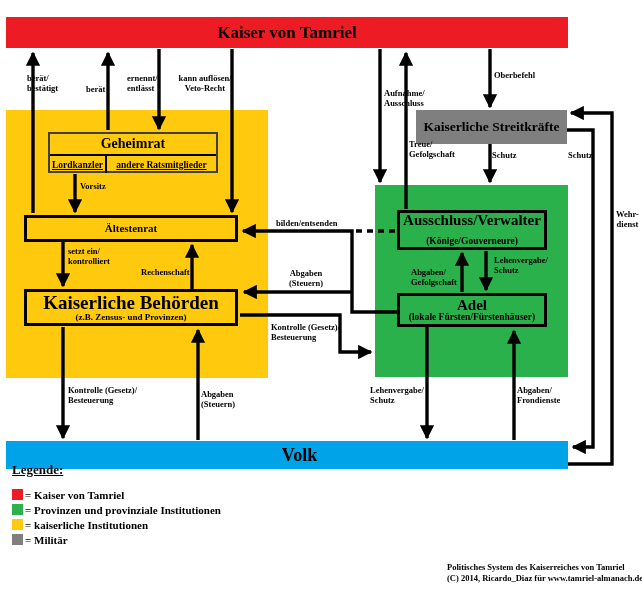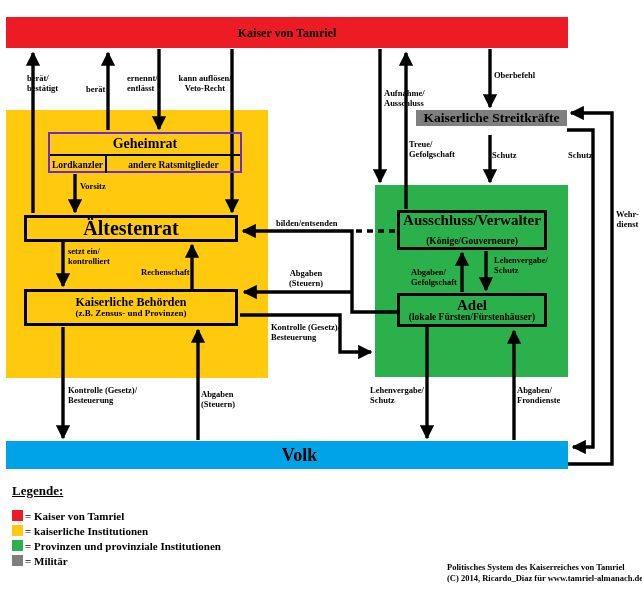--- a/index.html
+++ b/index.html
@@ -19,61 +19,61 @@
   }
   .node .sub{font-weight:bold;}
   .edge-label{
     position:absolute;font-weight:bold;font-size:8.5px;line-height:1.22;
     white-space:pre-line;z-index:30;
   }
   .center{text-align:center;}
   svg.wires{position:absolute;left:0;top:0;z-index:20;pointer-events:none;}
   
   #geheimrat{
-    position:absolute;left:48px;top:132px;width:194px;height:41px;
-    border:2px solid #6d28d9;box-sizing:border-box;z-index:25;
+    position:absolute;left:48px;top:132px;width:170px;height:41px;
+    border:2px solid #404040;box-sizing:border-box;z-index:25;
   }
   #geheimrat .gr-title{
     height:20px;border-bottom:2px solid #000;display:flex;align-items:center;justify-content:center;
     font-weight:bold;font-size:14px;
   }
   #geheimrat .gr-row{display:flex;height:17px;}
   #geheimrat .gr-cell{
     display:flex;align-items:center;justify-content:center;
-    font-weight:bold;font-size:9.5px;box-sizing:border-box;
+    font-weight:bold;font-size:9.5px;box-sizing:border-box;text-decoration:underline;
   }
   #geheimrat .gr-cell.first{width:57px;border-right:2px solid #000;}
   #geheimrat .gr-cell.rest{flex:1;}
   
-  #legend{position:absolute;left:12px;top:483px;z-index:30;}
+  #legend{position:absolute;left:12px;top:462px;z-index:30;}
   #legend .lg-head{font-weight:bold;font-size:13px;text-decoration:underline;}
   #legend .lg-items{margin-top:9px;}
   #legend .lg-row{display:flex;align-items:center;height:15px;}
   #legend .lg-sw{width:11px;height:11px;margin-right:2px;flex:none;}
   #legend .lg-txt{font-weight:bold;font-size:11px;white-space:nowrap;}
   #credit{
     position:absolute;left:447px;top:562px;font-weight:bold;font-size:8.5px;
     line-height:1.3;z-index:30;white-space:nowrap;
   }
   .z10{z-index:10;} .z25{z-index:25;}
 </style>
 </head>
 <body>
 
 <div id="canvas">
 
   <div class="panel z10" style="left: 6px; top: 17px; width: 562px; height: 31px; background: rgb(237, 28, 36);">
-    <div class="barlabel" style="font-size:12px;">Kaiser von Tamriel</div>
+    <div class="barlabel" style="font-size:17px;">Kaiser von Tamriel</div>
   </div>
 
   <div class="panel z10" style="left: 6px; top: 110px; width: 262px; height: 268px; background: rgb(255, 201, 14);"></div>
 
   <div class="panel z10" style="left: 375px; top: 185px; width: 193px; height: 192px; background: rgb(43, 177, 76);"></div>
 
-  <div class="panel z25" style="left: 416px; top: 110px; width: 151px; height: 16px; background: rgb(127, 127, 127);">
+  <div class="panel z25" style="left: 416px; top: 110px; width: 151px; height: 34px; background: rgb(127, 127, 127);">
     <div class="barlabel" style="font-size:13.5px;">Kaiserliche Streitkräfte</div>
   </div>
 
   <div class="panel z10" style="left: 6px; top: 441px; width: 562px; height: 28px; background: rgb(0, 162, 232);">
     <div class="barlabel" style="font-size:18px;padding-left:25px;">Volk</div>
   </div>
 
   <svg class="wires" width="642" height="599" viewBox="0 0 642 599">
     <defs>
       <marker id="ah" viewBox="0 0 10 10" refX="9" refY="5" markerWidth="4.2" markerHeight="4.2" orient="auto" markerUnits="strokeWidth">
@@ -108,26 +108,26 @@
   </svg>
 
   <div id="geheimrat">
     <div class="gr-title">Geheimrat</div>
     <div class="gr-row">
       <div class="gr-cell first">Lordkanzler</div>
       <div class="gr-cell rest">andere Ratsmitglieder</div>
     </div>
   </div>
 
-  <div class="node z25" style="left:24px;top:215px;width:214px;height:27px;font-size:20px;">
+  <div class="node z25" style="left:24px;top:215px;width:214px;height:27px;font-size:11px;">
     <div>Ältestenrat</div>
   </div>
 
   <div class="node z25" style="left:24px;top:289px;width:214px;height:37px;">
-    <div style="font-size:12px;">Kaiserliche Behörden</div>
+    <div style="font-size:19px;">Kaiserliche Behörden</div>
     <div class="sub" style="font-size:9px;">(z.B. Zensus- und Provinzen)</div>
   </div>
 
   <div class="node z25" style="left:397px;top:210px;width:150px;height:40px;">
     <div style="font-size:15px;">Ausschluss/Verwalter</div>
     <div class="sub" style="font-size:9.5px;margin-top:9px;">(Könige/Gouverneure)</div>
   </div>
 
   <div class="node z25" style="left:397px;top:293px;width:150px;height:34px;">
     <div style="font-size:15px;line-height:1;">Adel</div>
@@ -173,26 +173,26 @@
 Schutz</div>
 
   <div id="legend">
     <div class="lg-head">Legende:</div>
     <div class="lg-items">
       <div class="lg-row">
         <span class="lg-sw" style="background: rgb(237, 28, 36);"></span>
         <span class="lg-txt">= Kaiser von Tamriel</span>
       </div>
       <div class="lg-row">
+        <span class="lg-sw" style="background: rgb(43, 177, 76);"></span>
+        <span class="lg-txt">= Provinzen und provinziale Institutionen</span>
+      </div>
+      <div class="lg-row">
         <span class="lg-sw" style="background: rgb(255, 201, 14);"></span>
         <span class="lg-txt">= kaiserliche Institutionen</span>
-      </div>
-      <div class="lg-row">
-        <span class="lg-sw" style="background: rgb(43, 177, 76);"></span>
-        <span class="lg-txt">= Provinzen und provinziale Institutionen</span>
       </div>
       <div class="lg-row">
         <span class="lg-sw" style="background: rgb(127, 127, 127);"></span>
         <span class="lg-txt">= Militär</span>
       </div>
     </div>
   </div>
 
   <div id="credit">
     <div>Politisches System des Kaiserreiches von Tamriel</div>

